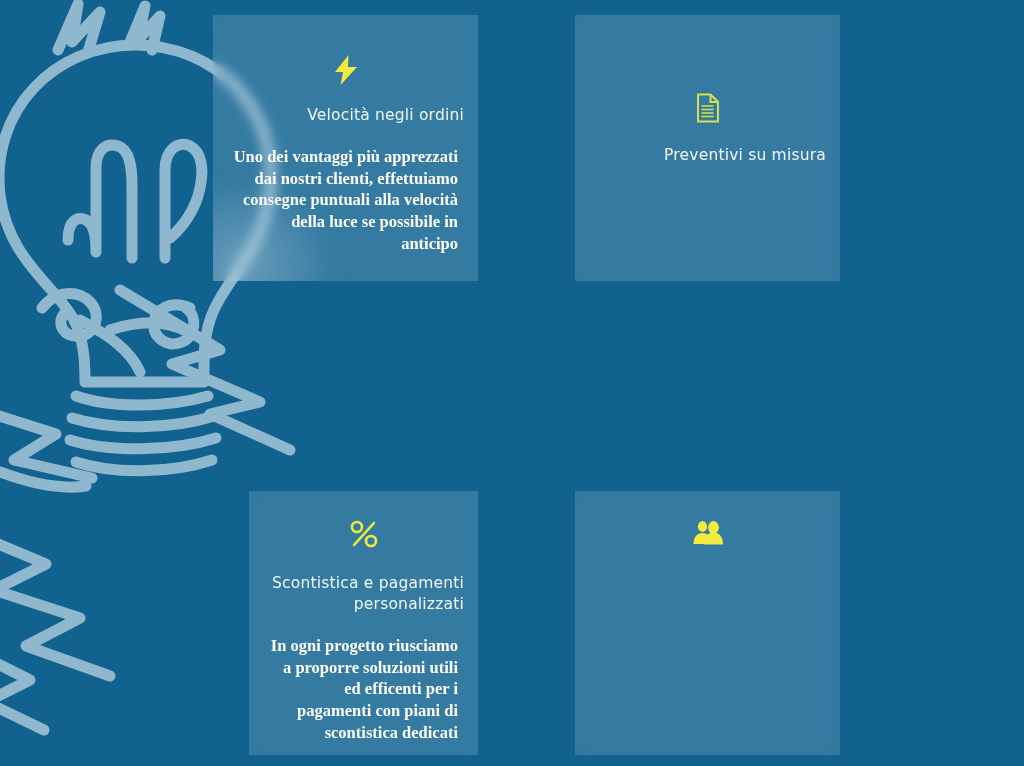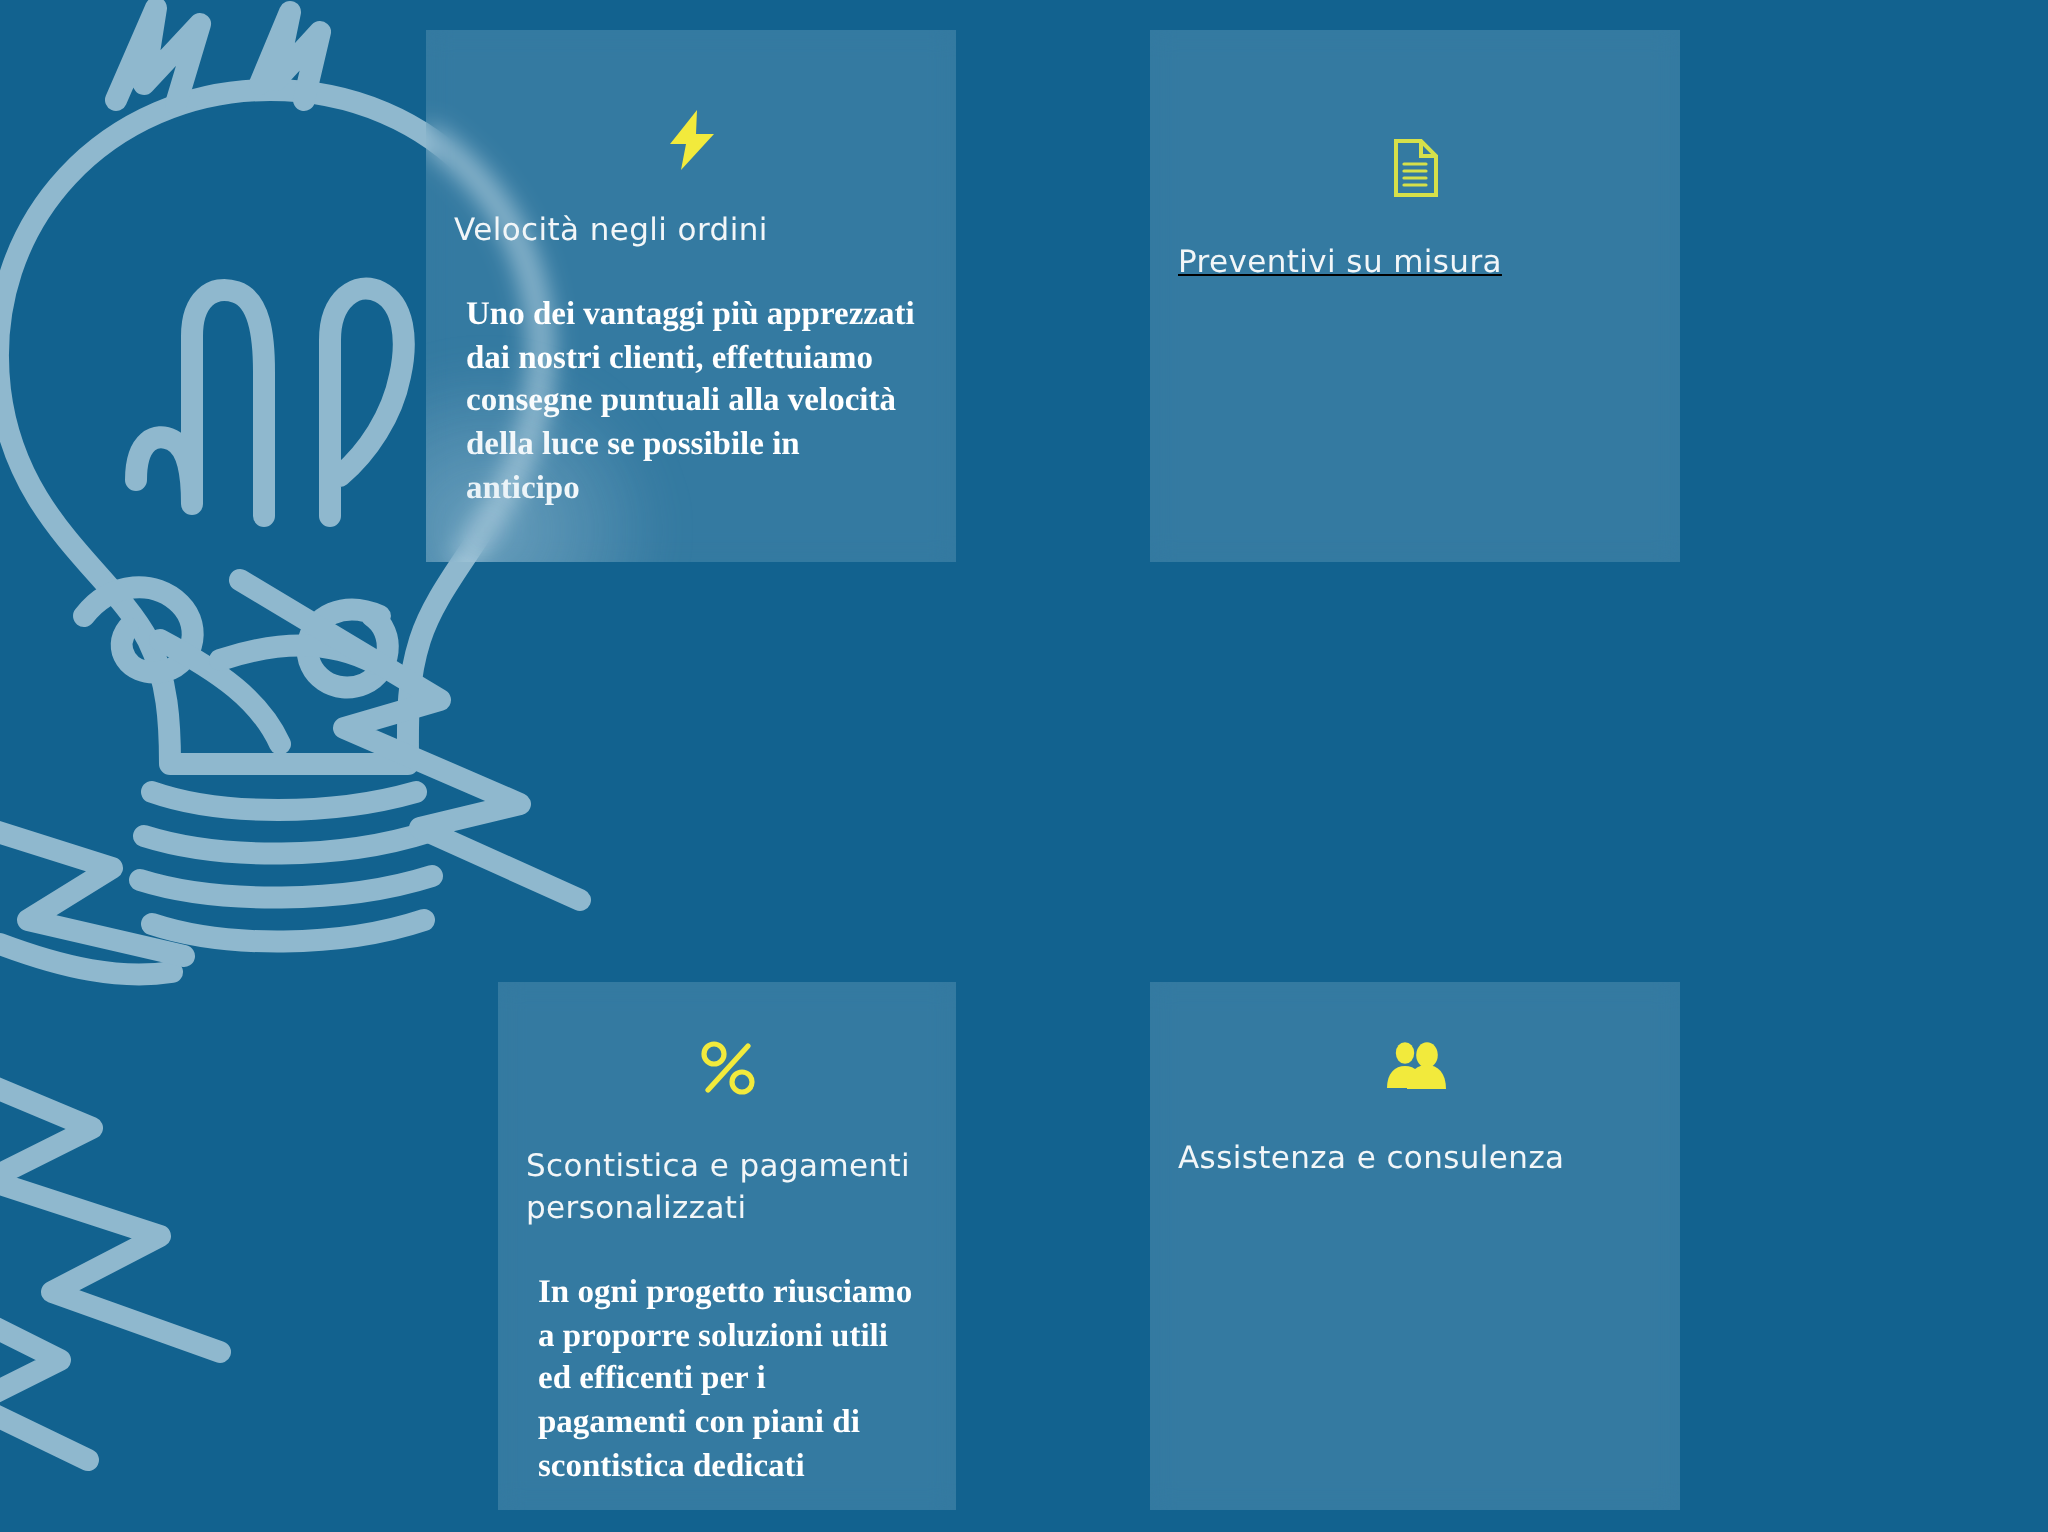--- a/index.html
+++ b/index.html
@@ -40,21 +40,21 @@
     grid-template-rows: 266px 264px;
     column-gap: 97px;
     row-gap: 210px;
     z-index: 2;
   }
 
   .feature-card {
     position: relative;
     background: rgba(210, 232, 242, 0.18);
     padding: 40px 14px 16px;
-    text-align: left;
+    text-align: right;
     overflow: hidden;
     backdrop-filter: blur(6px);
     -webkit-backdrop-filter: blur(6px);
   }
 
   .card-icon {
     display: block;
     margin: 0 auto 22px;
     line-height: 0;
   }
@@ -74,21 +74,21 @@
     color: #ffffff;
     font-family: "Liberation Serif", "DejaVu Serif", serif;
     font-size: 16.5px;
     font-weight: 700;
     line-height: 1.32;
     padding: 0 6px;
   }
 
   
   .card-1 .card-icon { margin-bottom: 20px; }
-  .card-2 { padding-top: 54px; text-decoration: underline; }
+  .card-2 { padding-top: 78px; }
   .card-2 .card-icon { margin-bottom: 22px; }
   .card-3 { padding-top: 28px; margin-left: 36px; }
   .card-3 .card-icon { margin-bottom: 24px; }
   .card-4 { padding-top: 28px; }
   .card-4 .card-icon { margin-bottom: 24px; }
 
   
   .glow-bleed {
     position: absolute;
     left: -30px;
@@ -185,16 +185,15 @@
     <span class="card-icon">
       <svg width="30" height="26" viewBox="0 0 30 26" xmlns="http://www.w3.org/2000/svg">
         <g fill="#f2ea3c">
           <ellipse cx="9.5" cy="7.5" rx="4.6" ry="5.4"></ellipse>
           <path d="M0.5 25 C0.5 17.5 4.5 14 9.5 14 C14.5 14 18.5 17.5 18.5 25 Z"></path>
           <ellipse cx="20.5" cy="8.5" rx="5.4" ry="6.4"></ellipse>
           <path d="M10.5 25.5 C10.5 17.5 15 13.5 20.5 13.5 C26 13.5 30 17.5 30 25.5 Z"></path>
         </g>
       </svg>
     </span>
-    <div class="card-title">Assistenza e consulenza</div>
   </div>
 
 </div>
 
 </body></html>

